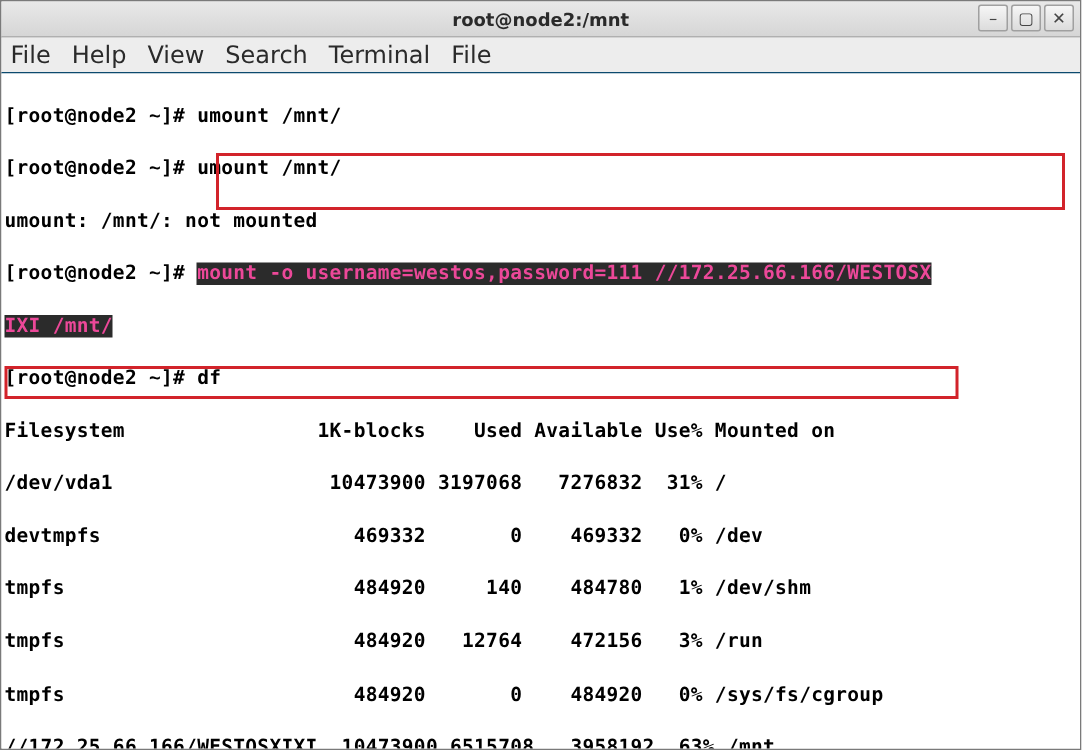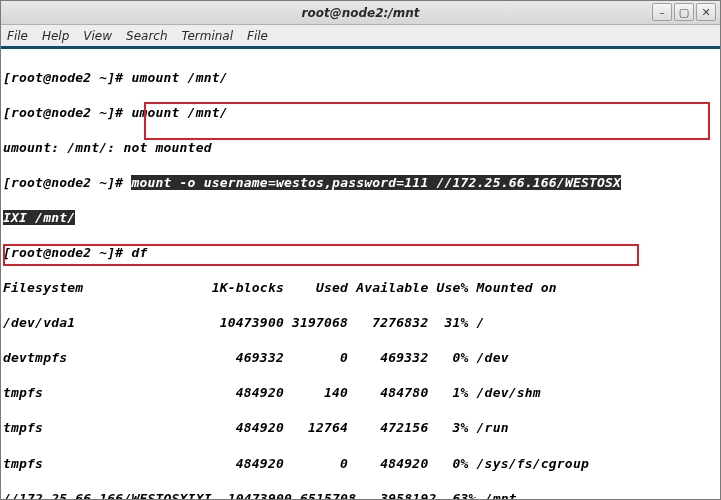--- a/index.html
+++ b/index.html
@@ -11,21 +11,20 @@
     height: 500px;
     overflow: hidden;
   }
   .window {
     width: 721px;
     height: 500px;
     border: 1px solid #7a7a7a;
     background: #fff;
     display: flex;
     flex-direction: column;
-    font-style: italic;
   }
   .titlebar {
     background: linear-gradient(#e8e8e8, #d6d6d6);
     border-bottom: 1px solid #b0b0b0;
     height: 24px;
     display: flex;
     align-items: center;
     justify-content: center;
     position: relative;
     font-family: "DejaVu Sans", "Liberation Sans", sans-serif;
@@ -47,47 +46,47 @@
     border-radius: 2px;
     display: flex;
     align-items: center;
     justify-content: center;
     font-size: 11px;
     color: #444;
     cursor: pointer;
   }
   .menubar {
     background: #ededed;
-    border-bottom: 3px solid #0c4a6e;
+    border-bottom: 1px solid #0c4a6e;
     height: 24px;
     display: flex;
     align-items: center;
     padding: 0 6px;
     gap: 14px;
     font-family: "DejaVu Sans", "Liberation Sans", sans-serif;
-    font-size: 12px;
+    font-size: 16px;
     color: #2a2a2a;
   }
   .menubar span { cursor: pointer; }
   .terminal {
     flex: 1;
     background: #ffffff;
     color: #000;
     padding: 2px 2px;
     white-space: pre;
     line-height: 1.35;
     overflow: hidden;
     position: relative;
     letter-spacing: 0.2px;
   }
   .line { display: block; }
   .bold { font-weight: bold; }
   .hl-white-on-dark {
     background: #2b2b2b;
-    color: #ffffff;
+    color: #ec4899;
     display: inline;
     font-weight: bold;
   }
   .redbox1 {
     position: absolute;
     border: 2px solid #d2232a;
     left: 143px;
     top: 53px;
     width: 566px;
     height: 38px;

